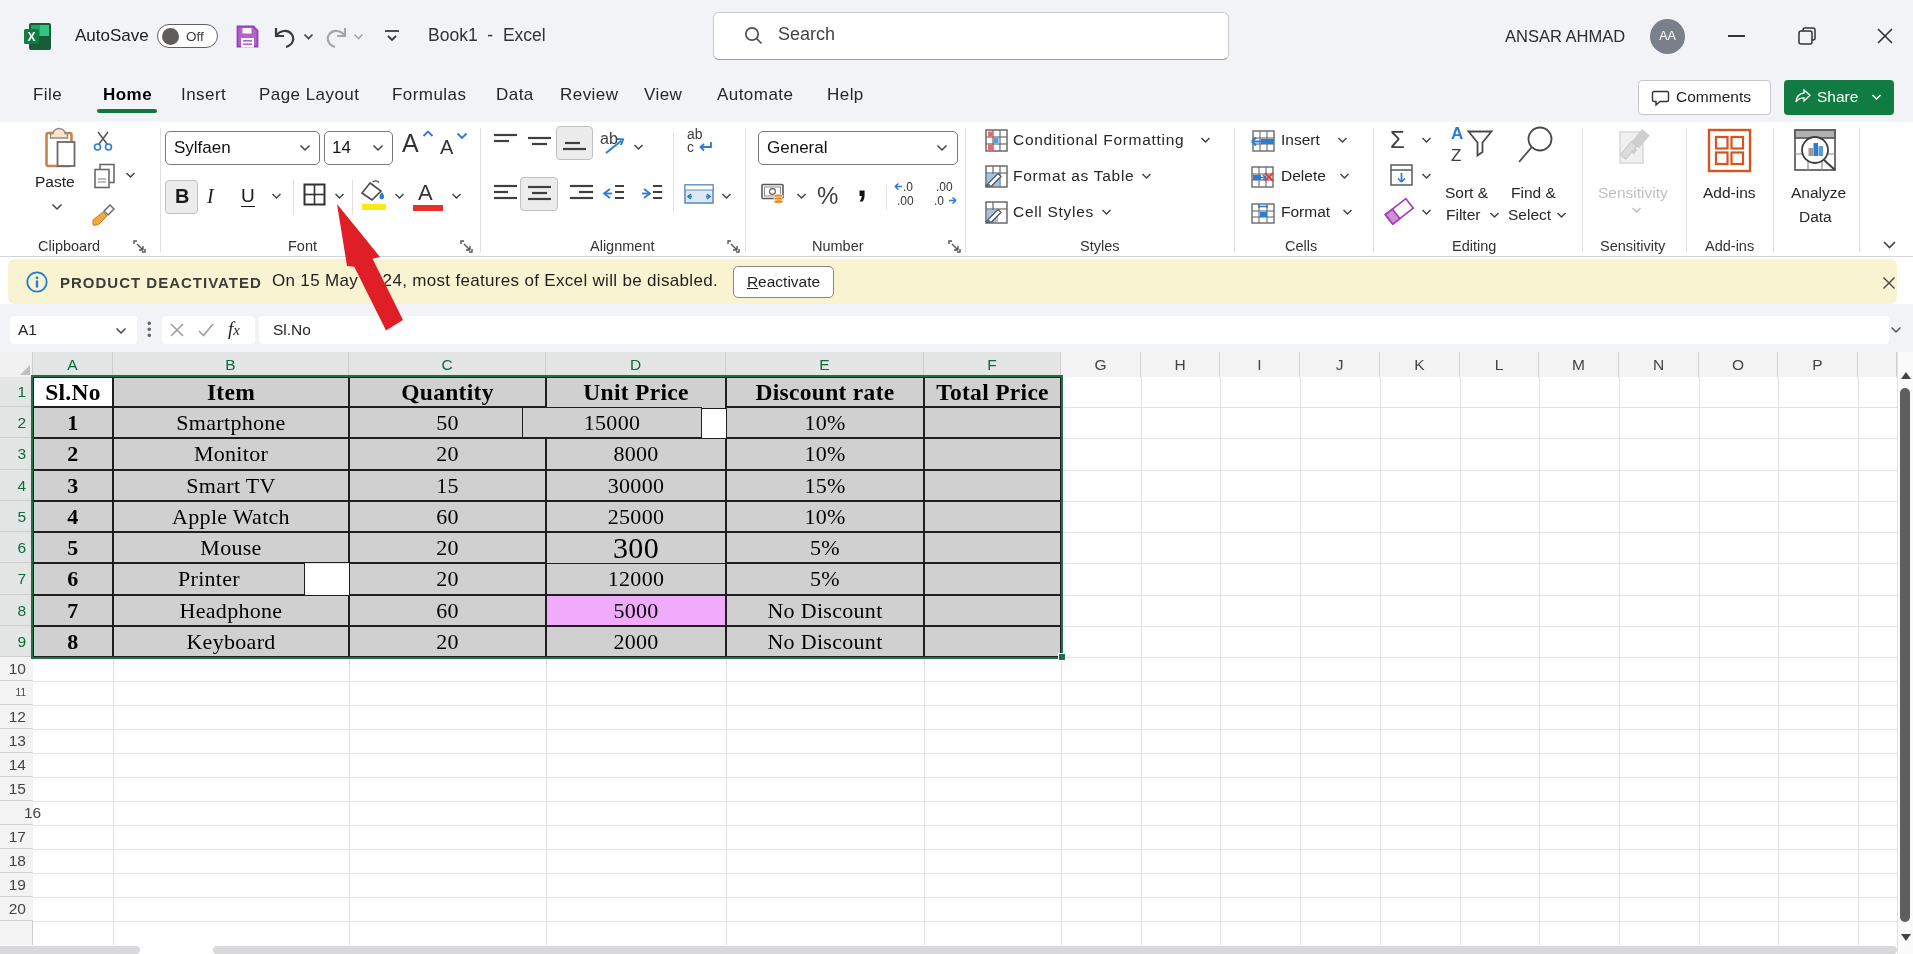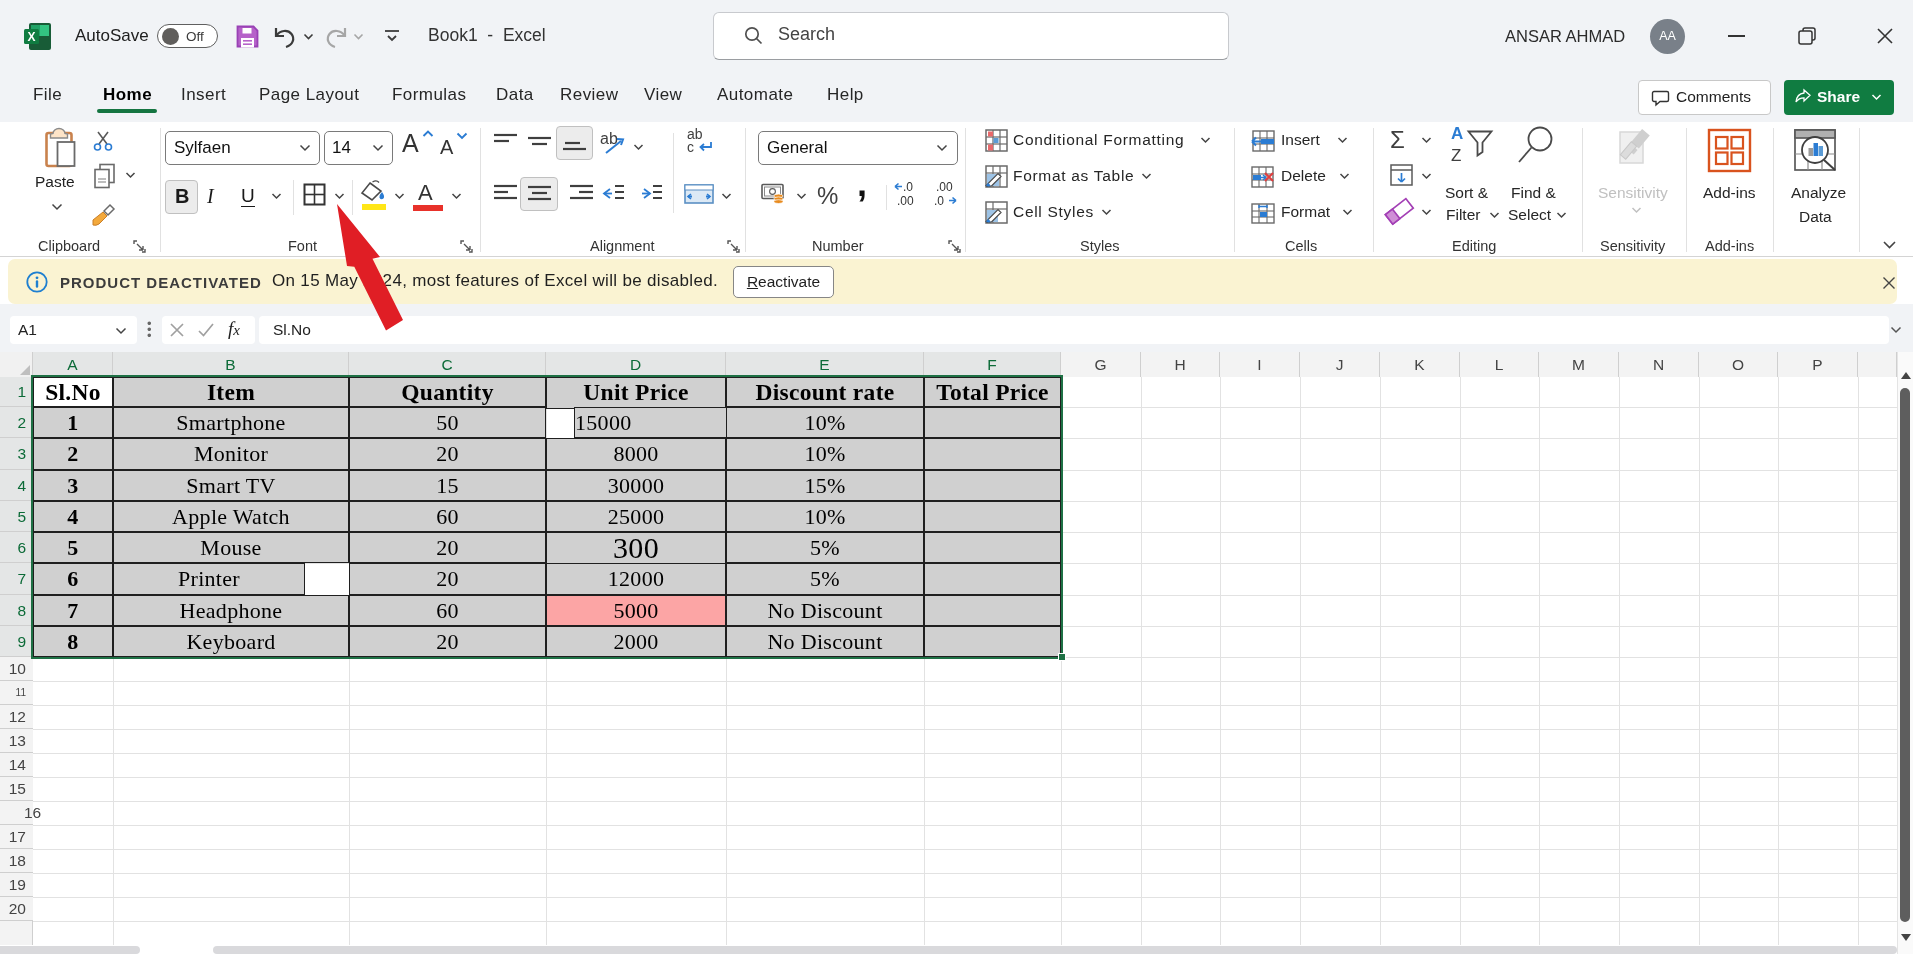--- a/index.html
+++ b/index.html
@@ -90,21 +90,21 @@
 
 <div class="a" style="left:1638px;top:80px;width:133px;height:35px;background:#fff;border:1px solid #c8c8c8;border-radius:4px;"></div>
 <svg class="a" style="left:1652px;top:90px" width="17" height="16" viewBox="0 0 17 16">
   <path d="M2 1.5 h13 a1.5 1.5 0 0 1 1.5 1.5 v7 a1.5 1.5 0 0 1 -1.5 1.5 h-7 l-4 3.5 v-3.5 h-2 a1.5 1.5 0 0 1 -1.5 -1.5 v-7 a1.5 1.5 0 0 1 1.5 -1.5 z" stroke="#333" stroke-width="1.4" fill="none"></path>
 </svg>
 <div class="a" style="left:1676px;top:88px;font-size:15.5px;color:#222;">Comments</div>
 <div class="a" style="left:1784px;top:80px;width:110px;height:35px;background:#107c41;border-radius:4px;"></div>
 <svg class="a" style="left:1794px;top:89px" width="18" height="17" viewBox="0 0 18 17">
   <path d="M10 4 C5 4.5, 2.5 8, 2 13 C4 10, 6.5 8.8, 10 8.8 V12 L16 6.3 L10 1 Z" stroke="#fff" stroke-width="1.3" fill="none"></path>
 </svg>
-<div class="a" style="left:1817px;top:88px;font-size:15.5px;color:#fff;font-weight:bold;">Share</div>
+<div class="a" style="left:1817px;top:88px;font-size:15.5px;color:#fff;">Share</div>
 <svg class="a" style="left:1871px;top:94px" width="11" height="7" viewBox="0 0 11 7">
     <path d="M1.5 1 L5.5 5 L9.5 1" stroke="#fff" stroke-width="1.5" fill="none"></path>
   </svg>
 
 <div class="a" style="left:0;top:122px;width:1913px;height:135px;background:#fff;border-bottom:1px solid #d4d4d4;"></div>
 
 <div class="a" style="left:160px;top:128px;width:1px;height:124px;background:#e1e1e1;"></div>
 <div class="a" style="left:480px;top:128px;width:1px;height:124px;background:#e1e1e1;"></div>
 <div class="a" style="left:745px;top:128px;width:1px;height:124px;background:#e1e1e1;"></div>
 <div class="a" style="left:965px;top:128px;width:1px;height:124px;background:#e1e1e1;"></div>
@@ -608,21 +608,21 @@
 <div class="a" style="left:33px;top:945px;width:1864px;height:1px;background:#e2e2e2;"></div>
 <div class="a" style="left:33px;top:377px;width:80px;height:30px;background:#fff;border:0.8px solid #1f1f1f;font-weight:bold;font-family:'Liberation Serif',serif;font-size:23.5px;color:#000;text-align:center;letter-spacing:0.3px;line-height:28px;">Sl.No</div>
 <div class="a" style="left:113px;top:377px;width:236px;height:30px;background:#d0d0d0;border:0.8px solid #1f1f1f;font-weight:bold;font-family:'Liberation Serif',serif;font-size:23.5px;color:#000;text-align:center;letter-spacing:0.3px;line-height:28px;">Item</div>
 <div class="a" style="left:349px;top:377px;width:197px;height:30px;background:#d0d0d0;border:0.8px solid #1f1f1f;font-weight:bold;font-family:'Liberation Serif',serif;font-size:23.5px;color:#000;text-align:center;letter-spacing:0.3px;line-height:28px;">Quantity</div>
 <div class="a" style="left:546px;top:377px;width:180px;height:32px;background:#d0d0d0;border:0.8px solid #1f1f1f;font-weight:bold;font-family:'Liberation Serif',serif;font-size:23.5px;color:#000;text-align:center;letter-spacing:0.3px;line-height:28px;">Unit Price</div>
 <div class="a" style="left:726px;top:377px;width:198px;height:30px;background:#d0d0d0;border:0.8px solid #1f1f1f;font-weight:bold;font-family:'Liberation Serif',serif;font-size:23.5px;color:#000;text-align:center;letter-spacing:0.3px;line-height:28px;">Discount rate</div>
 <div class="a" style="left:924px;top:377px;width:137px;height:30px;background:#d0d0d0;border:0.8px solid #1f1f1f;font-weight:bold;font-family:'Liberation Serif',serif;font-size:23.5px;color:#000;text-align:center;letter-spacing:0.3px;line-height:28px;">Total Price</div>
 <div class="a" style="left:33px;top:407px;width:80px;height:31px;background:#d0d0d0;border:0.8px solid #1f1f1f;font-weight:bold;font-family:'Liberation Serif',serif;font-size:22px;color:#000;text-align:center;letter-spacing:0.3px;line-height:29px;">1</div>
 <div class="a" style="left:113px;top:407px;width:236px;height:31px;background:#d0d0d0;border:0.8px solid #1f1f1f;font-family:'Liberation Serif',serif;font-size:22px;color:#000;text-align:center;letter-spacing:0.3px;line-height:29px;">Smartphone</div>
 <div class="a" style="left:349px;top:407px;width:197px;height:31px;background:#d0d0d0;border:0.8px solid #1f1f1f;font-family:'Liberation Serif',serif;font-size:22px;color:#000;text-align:center;letter-spacing:0.3px;line-height:29px;">50</div>
-<div class="a" style="left:574px;top:407px;width:180px;height:31px;background:#d0d0d0;border:0.8px solid #1f1f1f;font-family:'Liberation Serif',serif;font-size:22px;color:#000;text-align:left;letter-spacing:0.3px;line-height:29px;">15000</div>
+<div class="a" style="left:522px;top:407px;width:180px;height:31px;background:#d0d0d0;border:0.8px solid #1f1f1f;font-family:'Liberation Serif',serif;font-size:22px;color:#000;text-align:center;letter-spacing:0.3px;line-height:29px;">15000</div>
 <div class="a" style="left:726px;top:407px;width:198px;height:31px;background:#d0d0d0;border:0.8px solid #1f1f1f;font-family:'Liberation Serif',serif;font-size:22px;color:#000;text-align:center;letter-spacing:0.3px;line-height:29px;">10%</div>
 <div class="a" style="left:924px;top:407px;width:137px;height:31px;background:#d0d0d0;border:0.8px solid #1f1f1f;font-family:'Liberation Serif',serif;font-size:22px;color:#000;text-align:center;letter-spacing:0.3px;line-height:29px;"></div>
 <div class="a" style="left:33px;top:438px;width:80px;height:32px;background:#d0d0d0;border:0.8px solid #1f1f1f;font-weight:bold;font-family:'Liberation Serif',serif;font-size:22px;color:#000;text-align:center;letter-spacing:0.3px;line-height:30px;">2</div>
 <div class="a" style="left:113px;top:438px;width:236px;height:32px;background:#d0d0d0;border:0.8px solid #1f1f1f;font-family:'Liberation Serif',serif;font-size:22px;color:#000;text-align:center;letter-spacing:0.3px;line-height:30px;">Monitor</div>
 <div class="a" style="left:349px;top:438px;width:197px;height:32px;background:#d0d0d0;border:0.8px solid #1f1f1f;font-family:'Liberation Serif',serif;font-size:22px;color:#000;text-align:center;letter-spacing:0.3px;line-height:30px;">20</div>
 <div class="a" style="left:546px;top:438px;width:180px;height:32px;background:#d0d0d0;border:0.8px solid #1f1f1f;font-family:'Liberation Serif',serif;font-size:22px;color:#000;text-align:center;letter-spacing:0.3px;line-height:30px;">8000</div>
 <div class="a" style="left:726px;top:438px;width:198px;height:32px;background:#d0d0d0;border:0.8px solid #1f1f1f;font-family:'Liberation Serif',serif;font-size:22px;color:#000;text-align:center;letter-spacing:0.3px;line-height:30px;">10%</div>
 <div class="a" style="left:924px;top:438px;width:137px;height:32px;background:#d0d0d0;border:0.8px solid #1f1f1f;font-family:'Liberation Serif',serif;font-size:22px;color:#000;text-align:center;letter-spacing:0.3px;line-height:30px;"></div>
 <div class="a" style="left:33px;top:470px;width:80px;height:31px;background:#d0d0d0;border:0.8px solid #1f1f1f;font-weight:bold;font-family:'Liberation Serif',serif;font-size:22px;color:#000;text-align:center;letter-spacing:0.3px;line-height:29px;">3</div>
 <div class="a" style="left:113px;top:470px;width:236px;height:31px;background:#d0d0d0;border:0.8px solid #1f1f1f;font-family:'Liberation Serif',serif;font-size:22px;color:#000;text-align:center;letter-spacing:0.3px;line-height:29px;">Smart TV</div>
@@ -644,21 +644,21 @@
 <div class="a" style="left:924px;top:532px;width:137px;height:31px;background:#d0d0d0;border:0.8px solid #1f1f1f;font-family:'Liberation Serif',serif;font-size:22px;color:#000;text-align:center;letter-spacing:0.3px;line-height:29px;"></div>
 <div class="a" style="left:33px;top:563px;width:80px;height:32px;background:#d0d0d0;border:0.8px solid #1f1f1f;font-weight:bold;font-family:'Liberation Serif',serif;font-size:22px;color:#000;text-align:center;letter-spacing:0.3px;line-height:30px;">6</div>
 <div class="a" style="left:113px;top:563px;width:192px;height:32px;background:#d0d0d0;border:0.8px solid #1f1f1f;font-family:'Liberation Serif',serif;font-size:22px;color:#000;text-align:center;letter-spacing:0.3px;line-height:30px;">Printer</div>
 <div class="a" style="left:349px;top:563px;width:197px;height:32px;background:#d0d0d0;border:0.8px solid #1f1f1f;font-family:'Liberation Serif',serif;font-size:22px;color:#000;text-align:center;letter-spacing:0.3px;line-height:30px;">20</div>
 <div class="a" style="left:546px;top:563px;width:180px;height:32px;background:#d0d0d0;border:0.8px solid #1f1f1f;font-family:'Liberation Serif',serif;font-size:22px;color:#000;text-align:center;letter-spacing:0.3px;line-height:30px;">12000</div>
 <div class="a" style="left:726px;top:563px;width:198px;height:32px;background:#d0d0d0;border:0.8px solid #1f1f1f;font-family:'Liberation Serif',serif;font-size:22px;color:#000;text-align:center;letter-spacing:0.3px;line-height:30px;">5%</div>
 <div class="a" style="left:924px;top:563px;width:137px;height:32px;background:#d0d0d0;border:0.8px solid #1f1f1f;font-family:'Liberation Serif',serif;font-size:22px;color:#000;text-align:center;letter-spacing:0.3px;line-height:30px;"></div>
 <div class="a" style="left:33px;top:595px;width:80px;height:31px;background:#d0d0d0;border:0.8px solid #1f1f1f;font-weight:bold;font-family:'Liberation Serif',serif;font-size:22px;color:#000;text-align:center;letter-spacing:0.3px;line-height:29px;">7</div>
 <div class="a" style="left:113px;top:595px;width:236px;height:31px;background:#d0d0d0;border:0.8px solid #1f1f1f;font-family:'Liberation Serif',serif;font-size:22px;color:#000;text-align:center;letter-spacing:0.3px;line-height:29px;">Headphone</div>
 <div class="a" style="left:349px;top:595px;width:197px;height:31px;background:#d0d0d0;border:0.8px solid #1f1f1f;font-family:'Liberation Serif',serif;font-size:22px;color:#000;text-align:center;letter-spacing:0.3px;line-height:29px;">60</div>
-<div class="a" style="left:546px;top:595px;width:180px;height:31px;background:#fca5a5;border:0.8px solid #1f1f1f;font-family:'Liberation Serif',serif;font-size:22px;color:#000;text-align:center;letter-spacing:0.3px;line-height:29px;">5000</div>
+<div class="a" style="left:546px;top:595px;width:180px;height:31px;background:#f0abfc;border:0.8px solid #1f1f1f;font-family:'Liberation Serif',serif;font-size:22px;color:#000;text-align:center;letter-spacing:0.3px;line-height:29px;">5000</div>
 <div class="a" style="left:726px;top:595px;width:198px;height:31px;background:#d0d0d0;border:0.8px solid #1f1f1f;font-family:'Liberation Serif',serif;font-size:22px;color:#000;text-align:center;letter-spacing:0.3px;line-height:29px;">No Discount</div>
 <div class="a" style="left:924px;top:595px;width:137px;height:31px;background:#d0d0d0;border:0.8px solid #1f1f1f;font-family:'Liberation Serif',serif;font-size:22px;color:#000;text-align:center;letter-spacing:0.3px;line-height:29px;"></div>
 <div class="a" style="left:33px;top:626px;width:80px;height:31px;background:#d0d0d0;border:0.8px solid #1f1f1f;font-weight:bold;font-family:'Liberation Serif',serif;font-size:22px;color:#000;text-align:center;letter-spacing:0.3px;line-height:29px;">8</div>
 <div class="a" style="left:113px;top:626px;width:236px;height:31px;background:#d0d0d0;border:0.8px solid #1f1f1f;font-family:'Liberation Serif',serif;font-size:22px;color:#000;text-align:center;letter-spacing:0.3px;line-height:29px;">Keyboard</div>
 <div class="a" style="left:349px;top:626px;width:197px;height:31px;background:#d0d0d0;border:0.8px solid #1f1f1f;font-family:'Liberation Serif',serif;font-size:22px;color:#000;text-align:center;letter-spacing:0.3px;line-height:29px;">20</div>
 <div class="a" style="left:546px;top:626px;width:180px;height:31px;background:#d0d0d0;border:0.8px solid #1f1f1f;font-family:'Liberation Serif',serif;font-size:22px;color:#000;text-align:center;letter-spacing:0.3px;line-height:29px;">2000</div>
 <div class="a" style="left:726px;top:626px;width:198px;height:31px;background:#d0d0d0;border:0.8px solid #1f1f1f;font-family:'Liberation Serif',serif;font-size:22px;color:#000;text-align:center;letter-spacing:0.3px;line-height:29px;">No Discount</div>
 <div class="a" style="left:924px;top:626px;width:137px;height:31px;background:#d0d0d0;border:0.8px solid #1f1f1f;font-family:'Liberation Serif',serif;font-size:22px;color:#000;text-align:center;letter-spacing:0.3px;line-height:29px;"></div>
 <div class="a" style="left:31px;top:374.5px;width:1032px;height:284px;border:2.5px solid #1e7145;pointer-events:none;"></div>
 <div class="a" style="left:1058px;top:653px;width:8px;height:8px;background:#1e7145;border:1.5px solid #fff;"></div>

